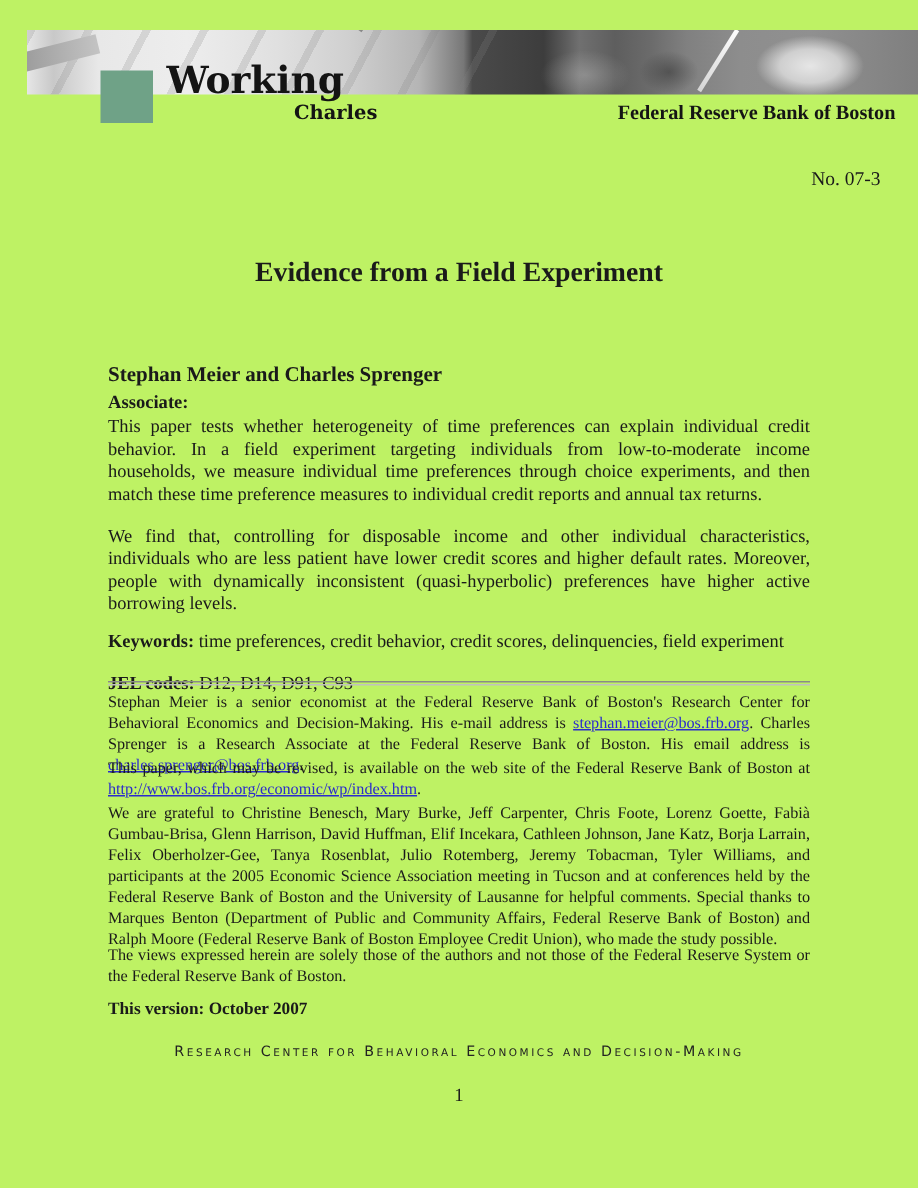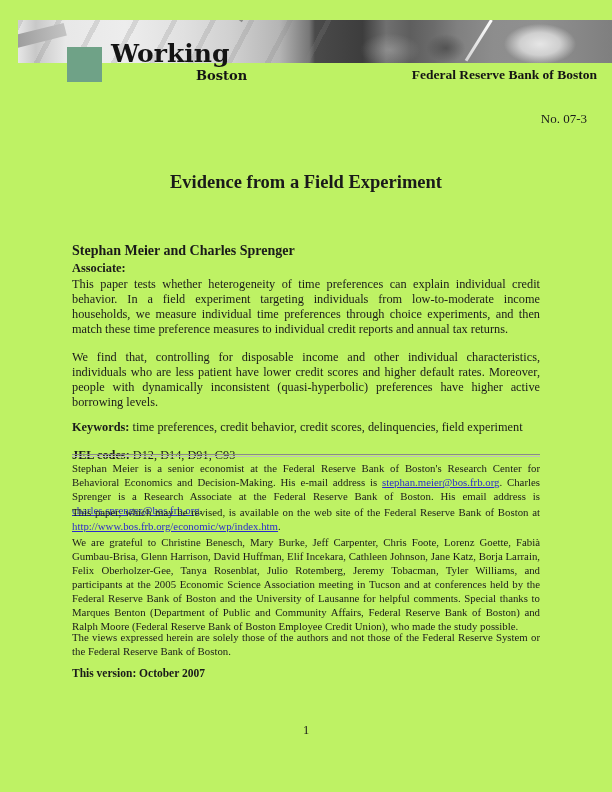--- a/index.html
+++ b/index.html
@@ -84,21 +84,21 @@
 <body>
 
 <div class="page">
 
   <div class="banner-photo">
     <span class="banner-years">YEARS</span>
     <span class="banner-hand-line"></span>
   </div>
   <div class="green-square" style="background: rgb(111, 162, 135);"></div>
   <div class="wordmark-working">Working</div>
-  <div class="wordmark-papers">Boston</div>
+  <div class="wordmark-papers">Charles</div>
   <div class="bank-name">Federal Reserve Bank of Boston</div>
 
   <div class="doc-number">No. 07-3</div>
 
   <div class="paper-title">
     <div>Evidence from a Field Experiment</div>
   </div>
 
   <div class="authors">Stephan Meier and Charles Sprenger</div>
 
@@ -115,16 +115,17 @@
   <div class="footnote fn-affiliation"><span>Stephan Meier is a senior economist at the Federal Reserve Bank of Boston's Research Center for Behavioral Economics and Decision-Making. His e-mail address is </span><a class="fn-link" style="color: rgb(43, 43, 204);">stephan.meier@bos.frb.org</a><span>. Charles Sprenger is a Research Associate at the Federal Reserve Bank of Boston. His email address is </span><a class="fn-link" style="color: rgb(43, 43, 204);">charles.sprenger@bos.frb.org</a><span>.</span></div>
 
   <div class="footnote fn-availability"><span>This paper, which may be revised, is available on the web site of the Federal Reserve Bank of Boston at </span><a class="fn-link" style="color: rgb(43, 43, 204);">http://www.bos.frb.org/economic/wp/index.htm</a><span>.</span></div>
 
   <div class="footnote fn-acknowledgments">We are grateful to Christine Benesch, Mary Burke, Jeff Carpenter, Chris Foote, Lorenz Goette, Fabià Gumbau-Brisa, Glenn Harrison, David Huffman, Elif Incekara, Cathleen Johnson, Jane Katz, Borja Larrain, Felix Oberholzer-Gee, Tanya Rosenblat, Julio Rotemberg, Jeremy Tobacman, Tyler Williams, and participants at the 2005 Economic Science Association meeting in Tucson and at conferences held by the Federal Reserve Bank of Boston and the University of Lausanne for helpful comments. Special thanks to Marques Benton (Department of Public and Community Affairs, Federal Reserve Bank of Boston) and Ralph Moore (Federal Reserve Bank of Boston Employee Credit Union), who made the study possible.</div>
 
   <div class="footnote fn-disclaimer">The views expressed herein are solely those of the authors and not those of the Federal Reserve System or the Federal Reserve Bank of Boston.</div>
 
   <div class="version-note">This version: October 2007</div>
 
+  <div class="footer-center">Research Center for Behavioral Economics and Decision-Making</div>
 
   <div class="page-number">1</div>
 
 </div>
 
 </body></html>

